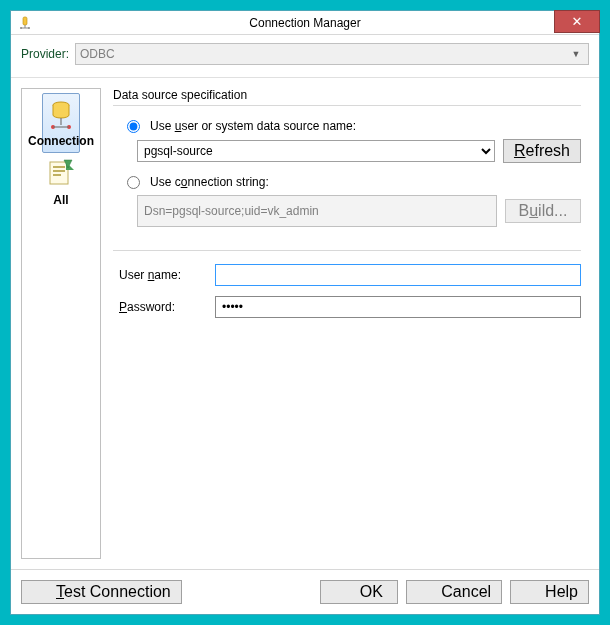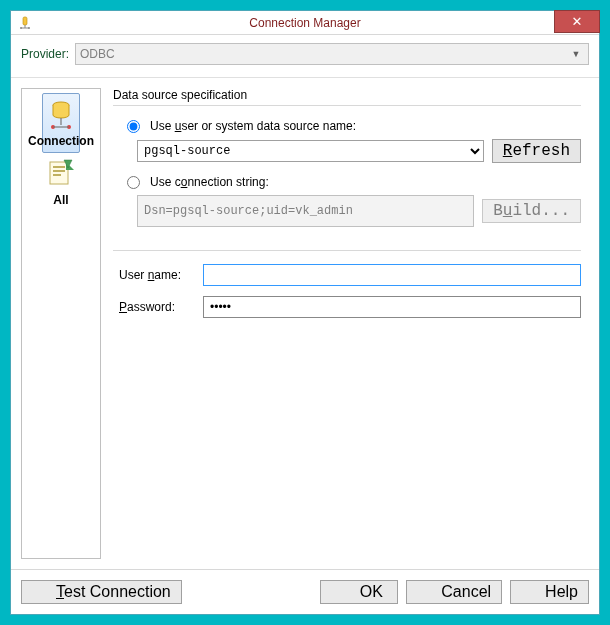--- a/index.html
+++ b/index.html
@@ -31,21 +31,21 @@
   }
   .title-icon {
     width: 16px; height: 16px; margin-left: 6px;
     display: flex; align-items: center; justify-content: center;
   }
   .title-text {
     position: absolute;
     left: 0; right: 0;
     text-align: center;
     font-size: 12px;
-    color: #7f1d1d;
+    color: #000000;
     pointer-events: none;
   }
   .close-btn {
     position: absolute;
     top: -1px; right: -1px;
     width: 46px; height: 23px;
     background: #c75050;
     border: 1px solid #8b3a3a;
     color: #fff;
     display: flex;
@@ -138,21 +138,20 @@
     align-items: center;
     gap: 10px;
     margin: 4px 0 6px 14px;
   }
   .radio-row input[type=radio] { margin: 0; }
   .line {
     display: flex;
     align-items: center;
     gap: 8px;
     margin: 4px 0 12px 24px;
-    font-family: Liberation Mono, monospace;
   }
   select.dsn {
     flex: 1;
     height: 22px;
     border: 1px solid #a0a0a0;
     background: #fff;
     padding: 0 2px;
     font-family: inherit;
     font-size: 12px;
   }
@@ -179,21 +178,21 @@
     background: #f3f3f3;
     color: #808080;
     padding: 0 6px;
     display: flex;
     align-items: center;
   }
   .login-row {
     display: flex;
     align-items: center;
     margin: 0 0 10px 6px;
-    gap: 8px;
+    gap: 20px;
   }
   .login-label {
     width: 76px;
   }
   .login-input {
     flex: 1;
     height: 22px;
     border: 1px solid #888;
     padding: 0 6px;
     font-family: inherit;

